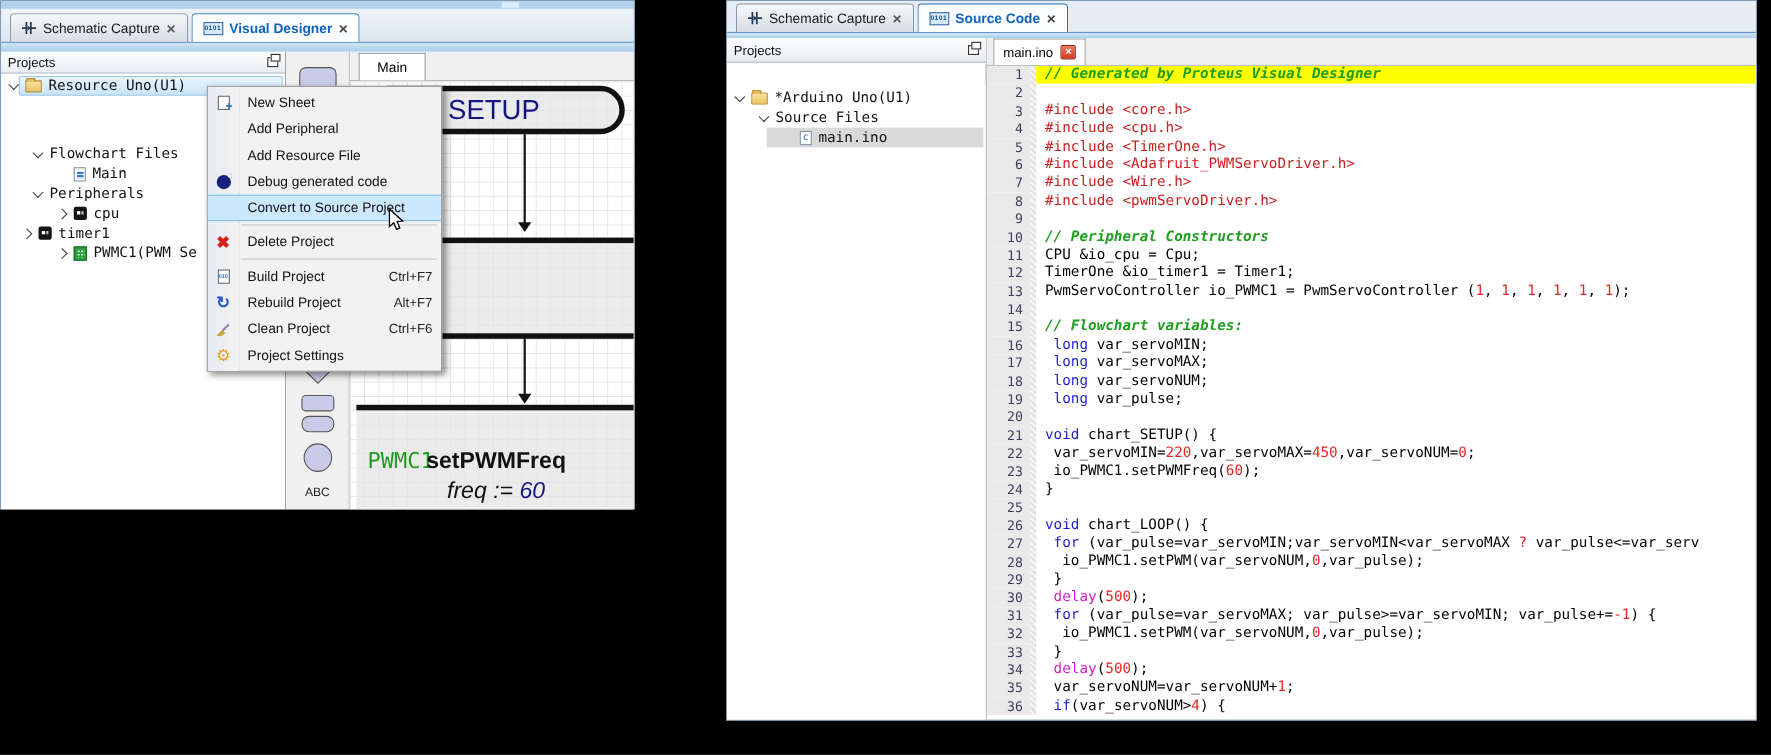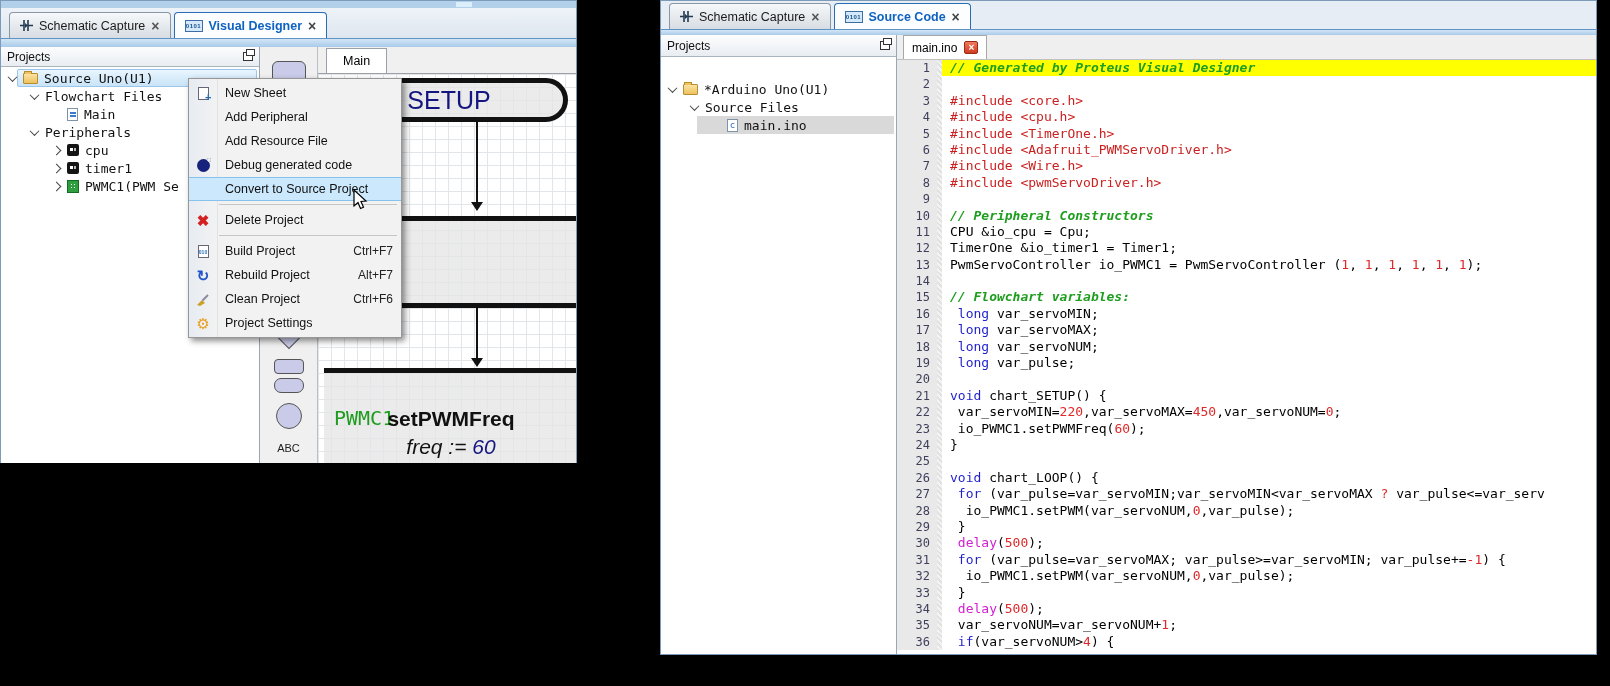--- a/index.html
+++ b/index.html
@@ -180,41 +180,41 @@
       <div style="width:259px; border-right:1px solid #9aa6b2; display:flex; flex-direction:column;">
         <div class="panel-hdr">
           <span>Projects</span>
           <span class="dock"></span>
         </div>
         <div class="tree" style="flex:1 1 auto; padding-top:2px;" id="lw-tree">
             <div class="trow" style="padding-left: 8px;">
               <div class="hl-sel"></div>
               <span class="chev open"></span>
               <span class="ti ti-folder"></span>
-              <span>Source Uno(U1)</span>
-            </div>
-            <div class="trow" style="padding-left: 30px;">
+              <span>Resource Uno(U1)</span>
+            </div>
+            <div class="trow" style="padding-left: 30px; margin-top: 44px;">
               <span class="chev open"></span>
               <span>Flowchart Files</span>
             </div>
             <div class="trow" style="padding-left: 52px;">
               <span class="chev none"></span>
               <span class="ti ti-doc"></span>
               <span>Main</span>
             </div>
             <div class="trow" style="padding-left: 30px;">
               <span class="chev open"></span>
               <span>Peripherals</span>
             </div>
             <div class="trow" style="padding-left: 52px;">
               <span class="chev closed"></span>
               <span class="ti ti-chip"></span>
               <span>cpu</span>
             </div>
-            <div class="trow" style="padding-left: 52px;">
+            <div class="trow" style="padding-left: 20px;">
               <span class="chev closed"></span>
               <span class="ti ti-chip"></span>
               <span>timer1</span>
             </div>
             <div class="trow" style="padding-left: 52px; text-align: right;">
               <span class="chev closed"></span>
               <span class="ti ti-board"></span>
               <span>PWMC1(PWM Se</span>
             </div>
           </div>

